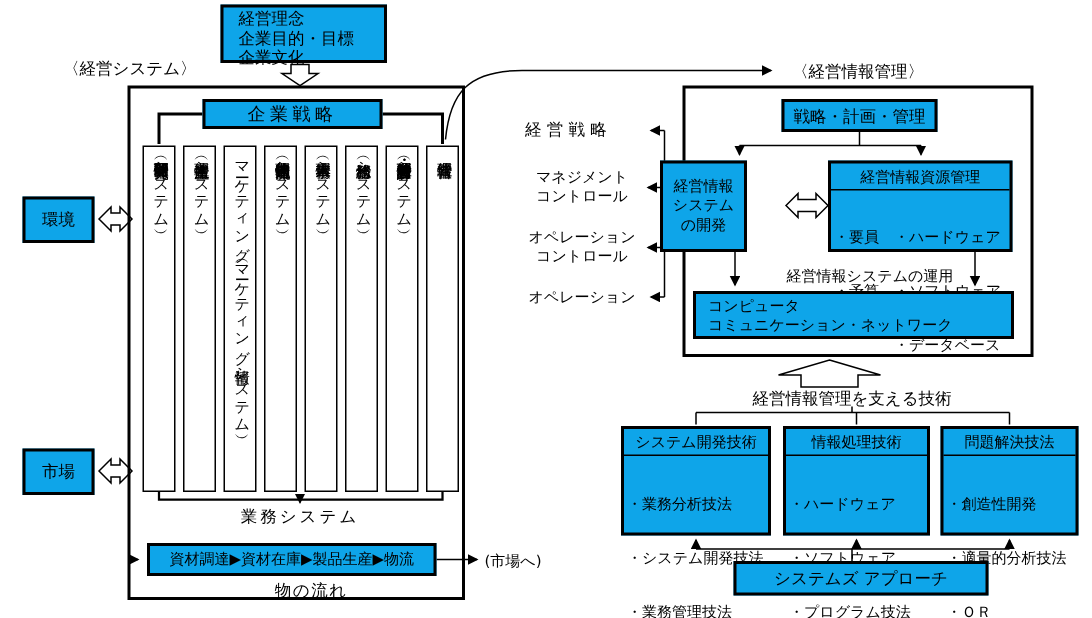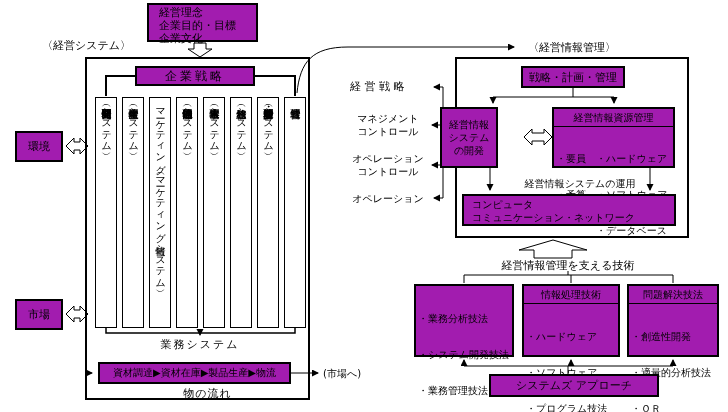--- a/index.html
+++ b/index.html
@@ -1,20 +1,20 @@
 <!DOCTYPE html>
 <html><head>
 <meta charset="utf-8">
 <style>
   html,body{margin:0;padding:0;background:#fff;}
   #canvas{position:relative;width:728px;height:412px;background:#fff;
     font-family:"DejaVu Sans",sans-serif;color:#000;font-size:11px;overflow:hidden;}
   #connectors{position:absolute;left:0;top:0;width:728px;height:412px;z-index:0;}
   .abs{position:absolute;z-index:1;}
-  .box{border:2px solid #000;background:#a21caf;box-sizing:border-box;}
+  .box{border:2px solid #000;background:#0ea5e9;box-sizing:border-box;}
   .thin{border:1px solid #000;background:#fff;box-sizing:border-box;}
   .center{display:flex;align-items:center;justify-content:center;text-align:center;}
   .lbl{white-space:pre-line;line-height:13px;}
   .vcol{writing-mode:vertical-rl;text-orientation:mixed;font-size:10px;line-height:20px;
     padding:3px 0;display:flex;justify-content:flex-start;align-items:center;overflow:hidden;}
   .title-row{border-bottom:1px solid #000;height:17px;display:flex;align-items:center;
     justify-content:center;font-size:10px;}
   .items{font-size:10px;line-height:12px;padding:3px 2px;white-space:pre;}
 </style>
 </head>
@@ -122,20 +122,21 @@
   </div>
 
   <div class="abs center" style="left:505px;top:177px;width:150px;font-size:10px;">経営情報システムの運用</div>
 
   <div class="abs box lbl" style="left:462px;top:194px;width:214px;height:32px;font-size:10px;padding:2px 0 0 8px;">コンピュータ
 コミュニケーション・ネットワーク</div>
 
   <div class="abs center" style="left:488px;top:258px;width:160px;font-size:11px;">経営情報管理を支える技術</div>
 
   <div class="abs box" style="left:414px;top:284px;width:100px;height:73px;">
+    <div class="title-row">システム開発技術</div>
     <div class="items">
       <div>・業務分析技法</div>
       <div>・システム開発技法</div>
       <div>・業務管理技法</div>
     </div>
   </div>
 
   <div class="abs box" style="left:522px;top:284px;width:98px;height:73px;">
     <div class="title-row">情報処理技術</div>
     <div class="items">

